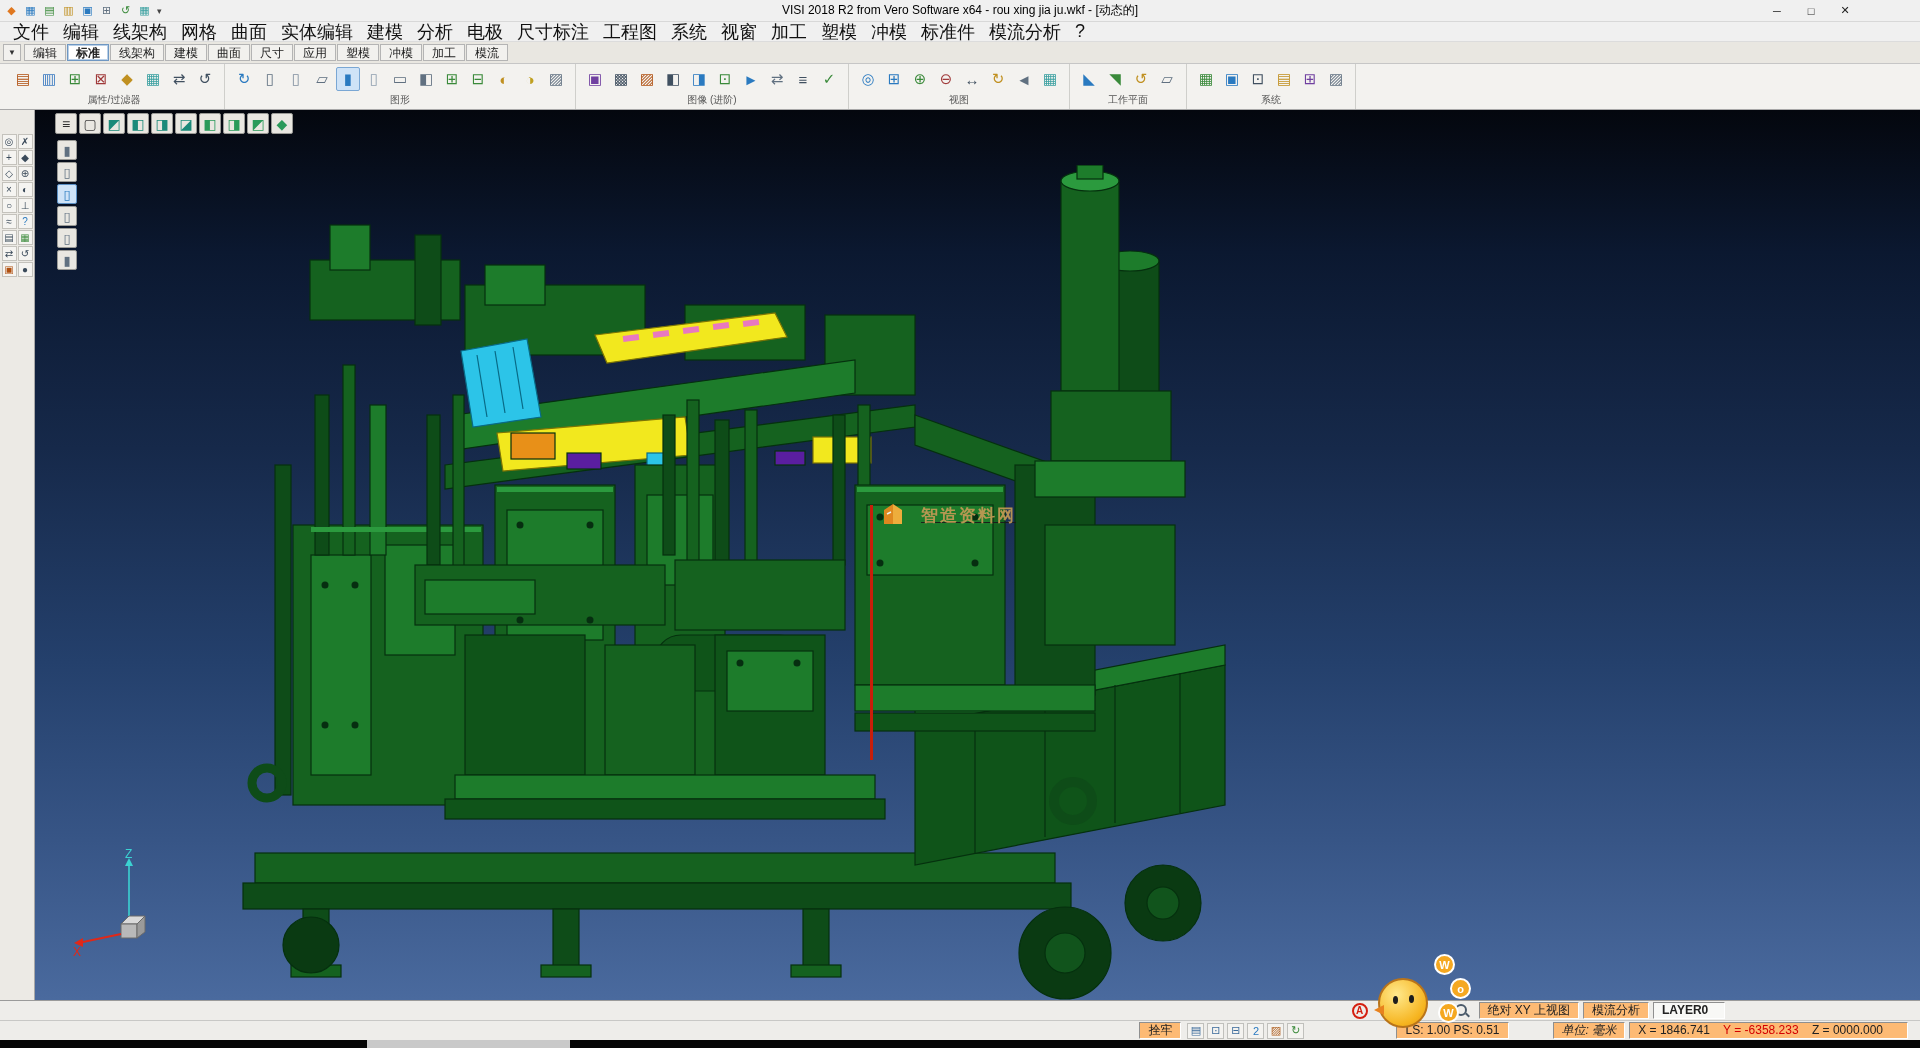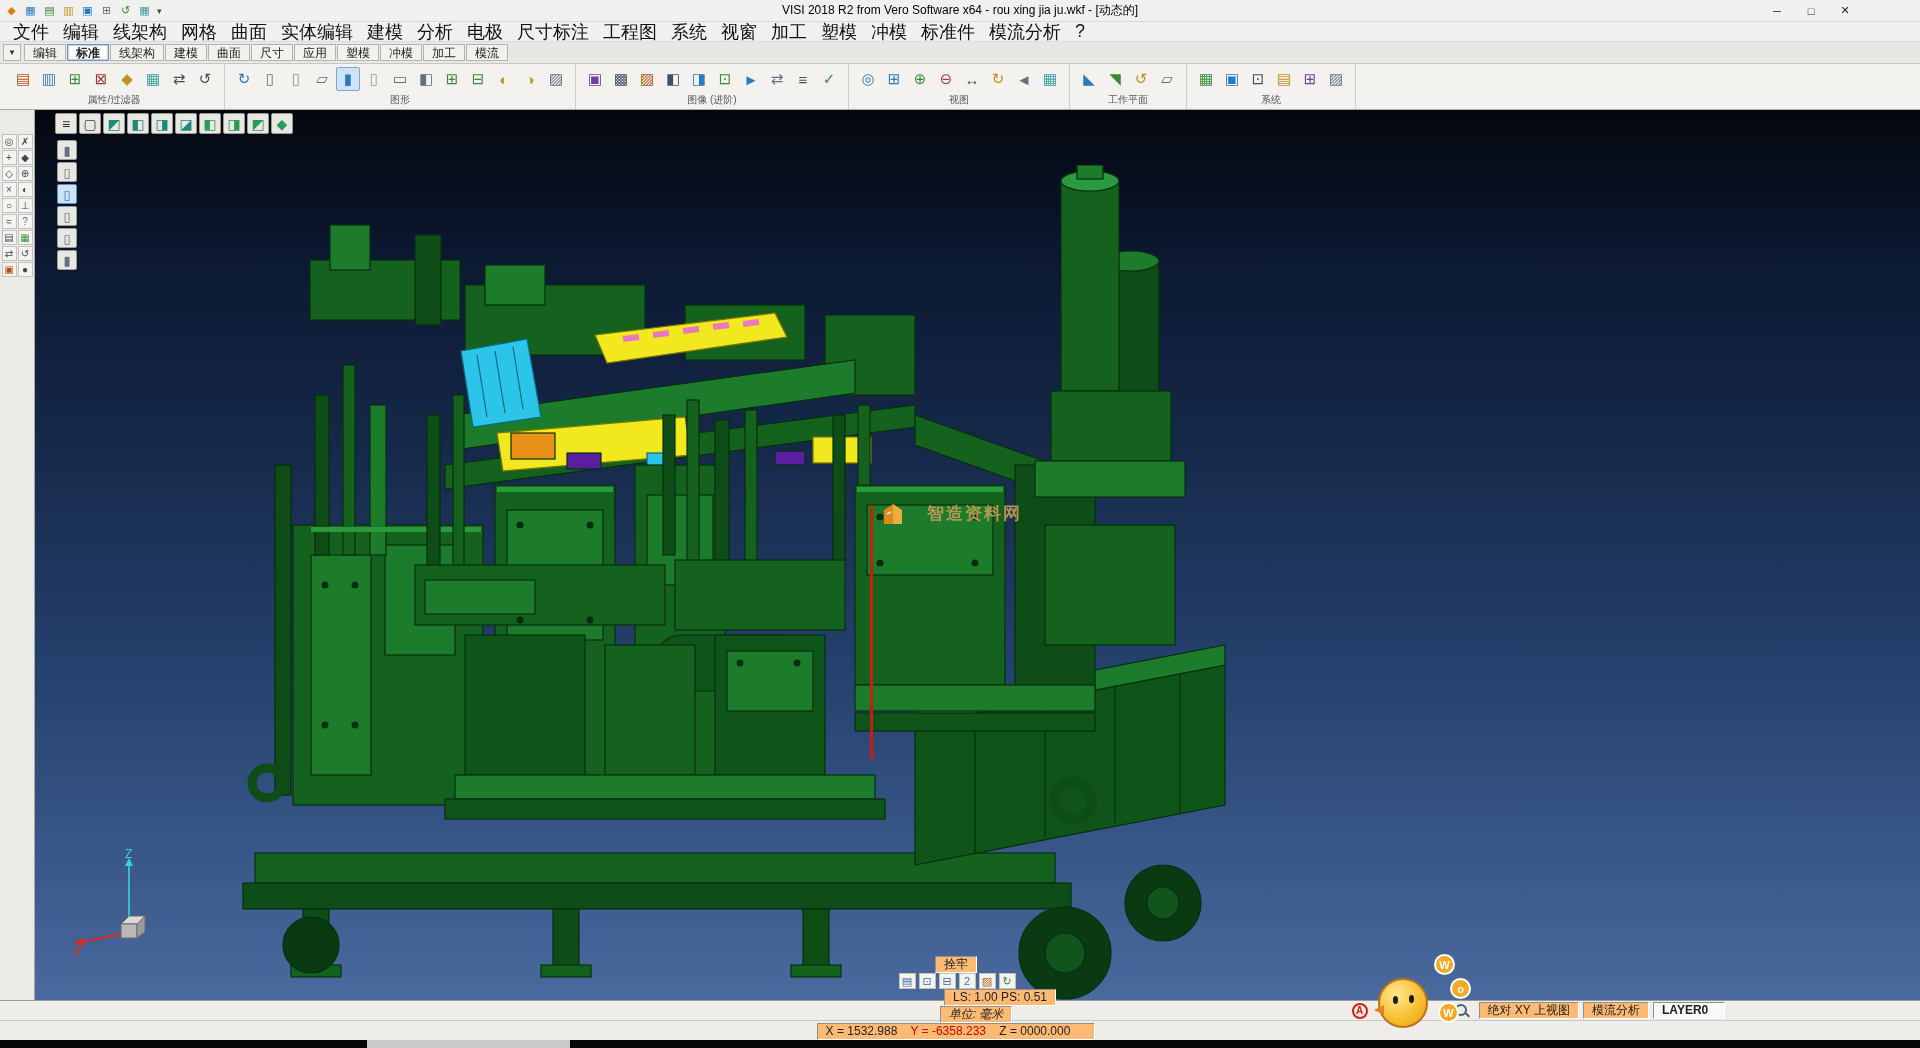--- a/index.html
+++ b/index.html
@@ -48,38 +48,38 @@
   .sidecol { position:absolute; top:30px; left:22px; display:flex; flex-direction:column; gap:2px; }
   .sci { width:20px; height:20px; display:flex; align-items:center; justify-content:center; font-size:13px; background:#e9e7e1; border:1px solid #9a9a96; border-radius:2px; }
   .sci.active { background:#cfe3f7; border-color:#5a8fc4; }
 
   .model-svg { position:absolute; left:180px; top:55px; width:1080px; height:860px; }
 
   
   .axis { position:absolute; left:36px; top:736px; width:110px; height:112px; }
 
   
-  .watermark { position:absolute; left:845px; top:392px; display:flex; gap:21px; opacity:.92; }
+  .watermark { position:absolute; left:845px; top:392px; display:flex; align-items:center; gap:15px; opacity:.92;text-decoration:underline; }
   .wm-text { font-size:17px; font-weight:bold; letter-spacing:2px; color:#c39a55; }
 
   
   .mascot { position:absolute; left:1372px; top:948px; width:120px; height:98px; z-index:60; }
   .m-head { position:absolute; left:6px; top:30px; width:50px; height:50px; border-radius:50%;
     background:radial-gradient(circle at 36% 32%,#ffe98c,#f6b41f 70%,#dd921a); border:2px solid #b9741a; }
   .m-eye { position:absolute; width:5px; height:8px; background:#1c1c1c; border-radius:50%; }
   .m-eye.l { left:13px; top:16px; } .m-eye.r { left:29px; top:15px; }
   .m-beak { position:absolute; left:-6px; top:25px; width:0; height:0; border-top:5px solid transparent; border-bottom:5px solid transparent; border-right:10px solid #e8821e; }
   .m-circle { position:absolute; width:21px; height:21px; border-radius:50%; background:#f5a821; border:2px solid #fff;
     color:#fff; font-weight:bold; font-size:11px; display:flex; align-items:center; justify-content:center; }
   .m-c1 { left:62px; top:6px; } .m-c2 { left:78px; top:30px; } .m-c3 { left:66px; top:54px; }
 
   
   .statusrow { height:20px; background:#eeedea; display:flex; align-items:center; font-size:12px; color:#222; }
   .rowA { border-top:1px solid #9a9a9a; justify-content:flex-end; padding-right:195px; z-index:10; }
-  .rowB { border-top:1px solid #c8c8c6; justify-content:flex-end; padding-right:12px; z-index:10;flex-direction:column; }
+  .rowB { border-top:1px solid #c8c8c6; justify-content:flex-end; padding-right:12px; z-index:10; }
   .scell { height:17px; line-height:15px; padding:0 8px; margin-left:4px; background:#fdba74;
     border:1px solid; border-color:#8f8f8f #ffffff #ffffff #8f8f8f; white-space:nowrap;text-align:center; }
   .layerbox { font-weight:bold; background:#f8f8f6; min-width:72px; text-align:left; }
   .coords span { margin-right:10px; }
   .coords span:last-child { margin-right:16px; }
   .ycoord { color:#d40000; }
   .sicons { display:flex; gap:3px; margin-left:6px; }
   .sbi { width:17px; height:16px; display:flex; align-items:center; justify-content:center; font-size:11px;
     border:1px solid #c0c0bc; background:#f4f3f0; }
   .gap-lock { margin-left:4px; }
@@ -469,21 +469,21 @@
     <span class="sbi" style="color: rgb(58, 106, 154);">▤</span>
         <span class="sbi" style="color: rgb(58, 106, 154);">⊡</span>
         <span class="sbi" style="color: rgb(58, 106, 154);">⊟</span>
         <span class="sbi" style="color: rgb(42, 122, 192);">2</span>
         <span class="sbi" style="color: rgb(176, 96, 32);">▨</span>
         <span class="sbi" style="color: rgb(58, 138, 58);">↻</span>
       </span>
     <span class="scell gap-ls">LS: 1.00 PS: 0.51</span>
     <span class="scell gap-units">单位: 毫米</span>
     <span class="scell coords">
-      <span>X = 1532.988</span>
+      <span>X = 1846.741</span>
       <span class="ycoord">Y = -6358.233</span>
       <span>Z = 0000.000</span>
     </span>
   </div>
 
   <div class="mascot">
     <div class="m-head">
       <span class="m-eye l"></span>
         <span class="m-eye r"></span>
       <span class="m-beak"></span>

